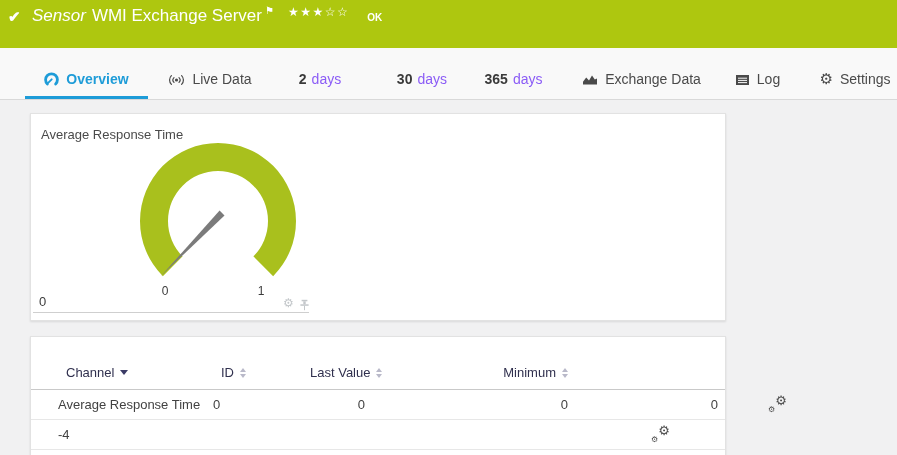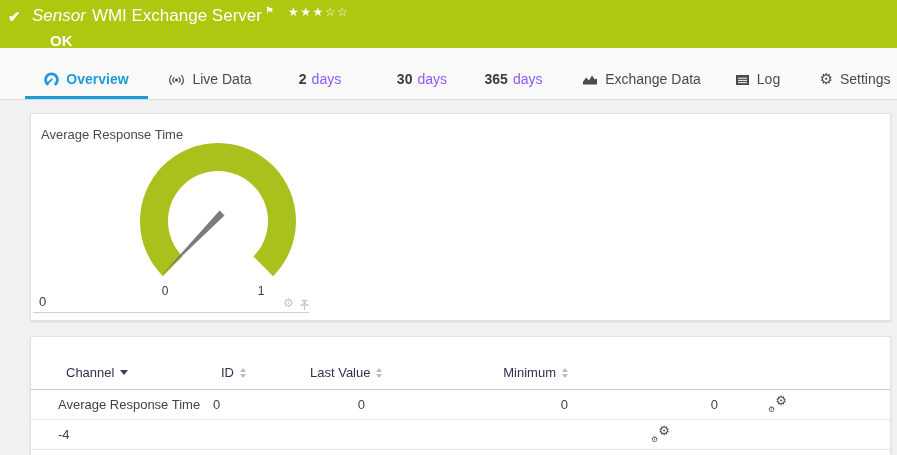--- a/index.html
+++ b/index.html
@@ -4,44 +4,44 @@
 <style>
   * { margin:0; padding:0; box-sizing:border-box; }
   html,body { width:897px; height:455px; overflow:hidden;
     font-family:"Liberation Sans", sans-serif; background:#f1f1f2; }
   .stage { position:relative; width:897px; height:455px; }
 
   
   .topbar { position:absolute; left:0; top:0; width:897px; height:48px;
     background:#aec70f; color:#fff; display:flex; padding:6px 0 0 8px; }
   .check-icon { font-size:15px; font-weight:bold; width:24px; padding-top:2px; }
-  .title-col { display:flex; flex-direction:column; }
+  .title-col { display:flex; flex-direction:row; }
   .title-line { font-size:17px; display:flex; align-items:flex-start; }
   .type-label { font-style:italic; margin-right:6px; }
   .flag-icon { font-size:10px; margin-left:3px; position:relative; top:-1px; cursor:pointer; }
   .stars { font-size:12px; letter-spacing:1.5px; margin-left:14px; position:relative; top:-1px; cursor:pointer; }
-  .ok-label { font-size:15px; font-weight:bold; margin:6px 0 0 18px; }
+  .ok-label { font-size:10px; font-weight:bold; margin:6px 0 0 18px; }
 
   
   .tabbar { position:absolute; left:0; top:48px; width:897px; height:52px;
     background:#f9f9f9; border-bottom:1px solid #d9d9d9; display:flex; padding-left:25px; }
   .tab { height:100%; display:flex; align-items:center; justify-content:center;
     padding-top:10px; font-size:14px; color:#4a4a4a; cursor:pointer; white-space:nowrap; }
   .tab .ticon { display:inline-flex; margin-right:7px; position:relative; top:1px; }
   .tab.active { color:#1e9cd8; box-shadow:inset 0 -3px 0 #1e9cd8; font-weight:bold; }
   .t1{width:123px;align-items:center;} .t2{width:100px;margin-left:12px;} .t3{width:60px;margin-left:30px;}
   .t4{width:64px;margin-left:33px;justify-content:flex-end;} .t5{width:71px;margin-left:31px;}
   .t6{width:117px;margin-left:34px;} .t7{width:59px;margin-left:28px;} .t8{width:70px;margin-left:33px;}
   .dnum { font-weight:bold; color:#3a3a3a; margin-right:5px; }
   .dword { color:#8b5cf6; }
   .gear-glyph { font-size:15px; line-height:1; color:#4a4a4a; margin-right:7px; }
 
   
   .content { position:absolute; left:0; top:100px; width:897px; height:355px; background:#f1f1f2; }
-  .panel { position:absolute; left:30px; width:861px; background:#fff;
+  .panel { position:absolute; left:30px; width:696px; background:#fff;
     border:1px solid #e2e2e2; box-shadow:0 1px 2px rgba(0,0,0,.10); }
   .gauge-panel { top:13px; height:208px; }
   .gauge-title { position:absolute; left:10px; top:13px; font-size:13px; color:#4a4a4a; }
   .gauge-svg { position:absolute; left:102px; top:28px; }
   .scale-lab { position:absolute; width:16px; text-align:center; top:170px; font-size:12px; color:#3c3c3c; }
   .scale-min { left:126px; } .scale-max { left:222px; }
   .corner-lab { position:absolute; left:8px; top:180px; font-size:13px; color:#3c3c3c; }
   .baseline { position:absolute; left:2px; top:198px; width:276px; height:1px; background:#cfcfcf; }
   .mini-gear { position:absolute; left:252px; top:183px; font-size:12px; color:#c3c7ca; cursor:pointer; line-height:1; }
   .mini-pin { position:absolute; left:268px; top:183px; cursor:pointer; }

